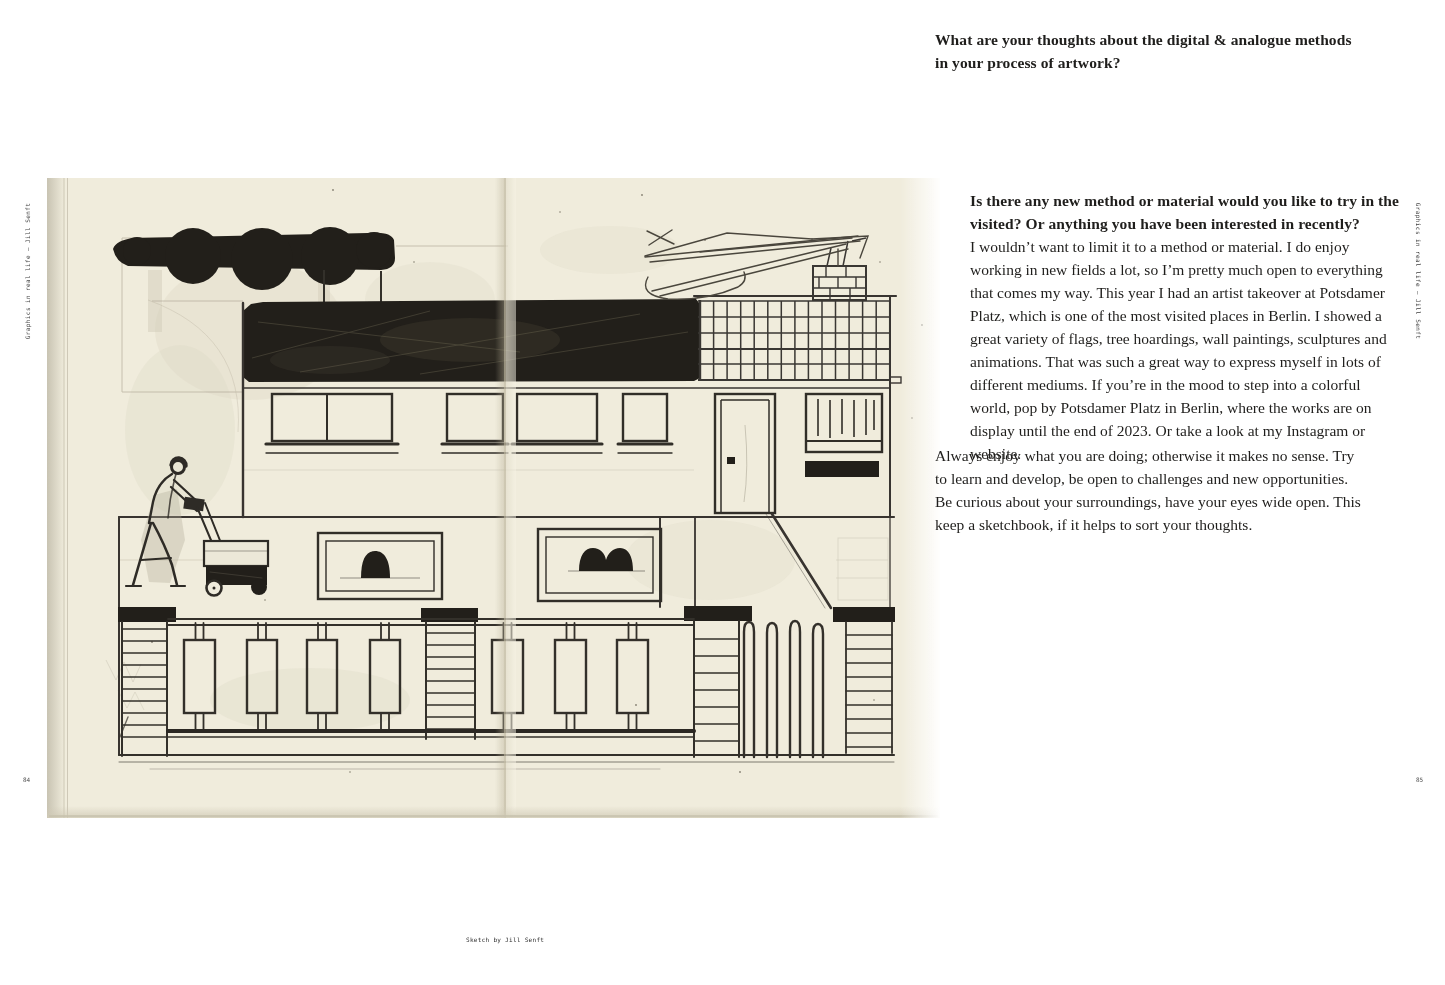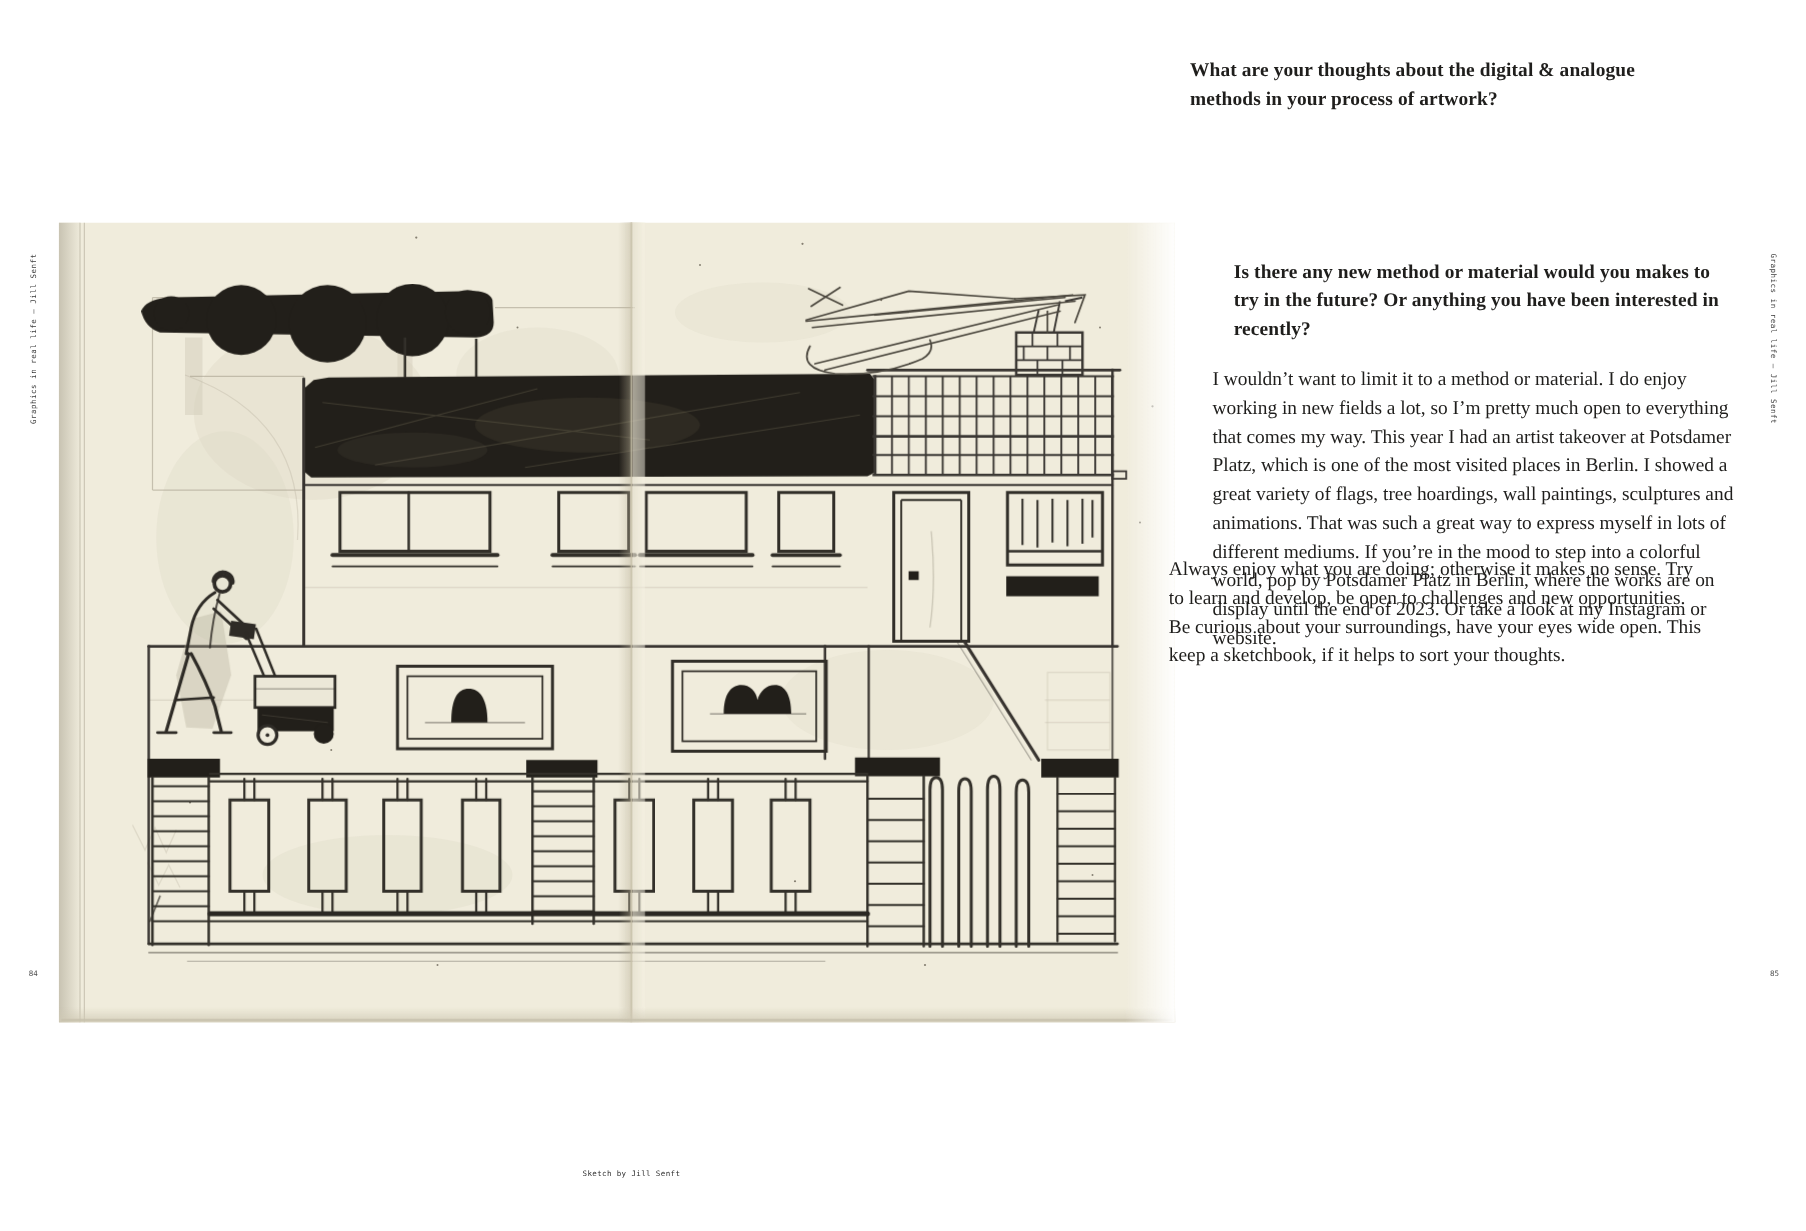--- a/index.html
+++ b/index.html
@@ -3,21 +3,21 @@
 <meta charset="utf-8">
 <style>
   html,body{margin:0;padding:0;background:#ffffff;}
   .stage{position:relative;width:1445px;height:985px;background:#ffffff;overflow:hidden;
          font-family:"Liberation Serif", serif;}
   
   .sketch{position:absolute;left:47px;top:178px;width:901px;height:640px;margin:0;}
   .sketch svg{display:block;}
   
   .qa{position:absolute;color:#1f1e1c;font-size:15.5px;line-height:23px;text-align:left;}
-  .qa h3{margin:17px;font-size:15.5px;font-weight:bold;line-height:23px;letter-spacing:.1px;}
+  .qa h3{margin:0;font-size:15.5px;font-weight:bold;line-height:23px;letter-spacing:.1px;}
   .qa p{margin:0;}
   #qa-0{left:935px;top:28px;width:424px;}
   #qa-1{left:970px;top:189px;width:430px;}
   #qa-2{left:935px;top:444px;width:432px;}
   
   .vtext{position:absolute;font-family:"DejaVu Sans Mono", monospace;font-size:6px;
          letter-spacing:.4px;color:#3d3d3d;white-space:nowrap;}
   .vleft{left:27px;top:271px;transform:translate(-50%,-50%) rotate(-90deg);}
   .vright{left:1418px;top:271px;transform:translate(-50%,-50%) rotate(90deg);}
   .pagenum{position:absolute;font-family:"DejaVu Sans Mono", monospace;font-size:6px;color:#4f4f4f;}
@@ -289,21 +289,21 @@
         <rect x="900" y="178" width="40" height="640" fill="url(#fadeWhite)"></rect>
       </g>
     </svg>
   </figure>
 
   <section>
     <article class="qa" id="qa-0">
       <h3>What are your thoughts about the digital &amp; analogue methods in your process of artwork?</h3>
     </article>
     <article class="qa" id="qa-1">
-      <h3>Is there any new method or material would you makes to try in the future? Or anything you have been interested in recently?</h3>
+      <h3>Is there any new method or material would you like to try in the visited? Or anything you have been interested in recently?</h3>
       <p>I wouldn’t want to limit it to a method or material. I do enjoy working in new fields a lot, so I’m pretty much open to everything that comes my way. This year I had an artist takeover at Potsdamer Platz, which is one of the most visited places in Berlin. I showed a great variety of flags, tree hoardings, wall paintings, sculptures and animations. That was such a great way to express myself in lots of different mediums. If you’re in the mood to step into a colorful world, pop by Potsdamer Platz in Berlin, where the works are on display until the end of 2023. Or take a look at my Instagram or website.</p>
     </article>
     <article class="qa" id="qa-2">
       <p>Always enjoy what you are doing; otherwise it makes no sense. Try to learn and develop, be open to challenges and new opportunities. Be curious about your surroundings, have your eyes wide open. This keep a sketchbook, if it helps to sort your thoughts.</p>
     </article>
   </section>
 
   <div class="caption">Sketch by Jill Senft</div>
 
 </div>

